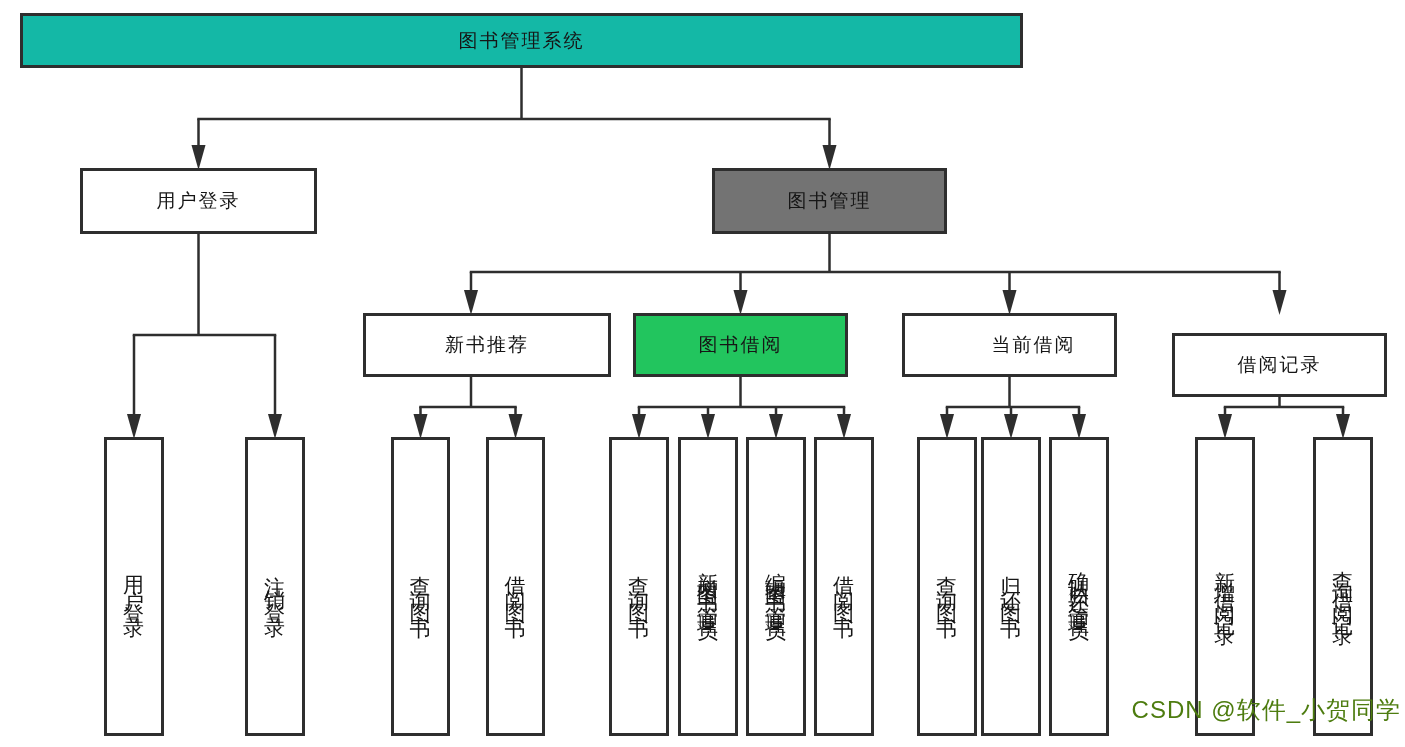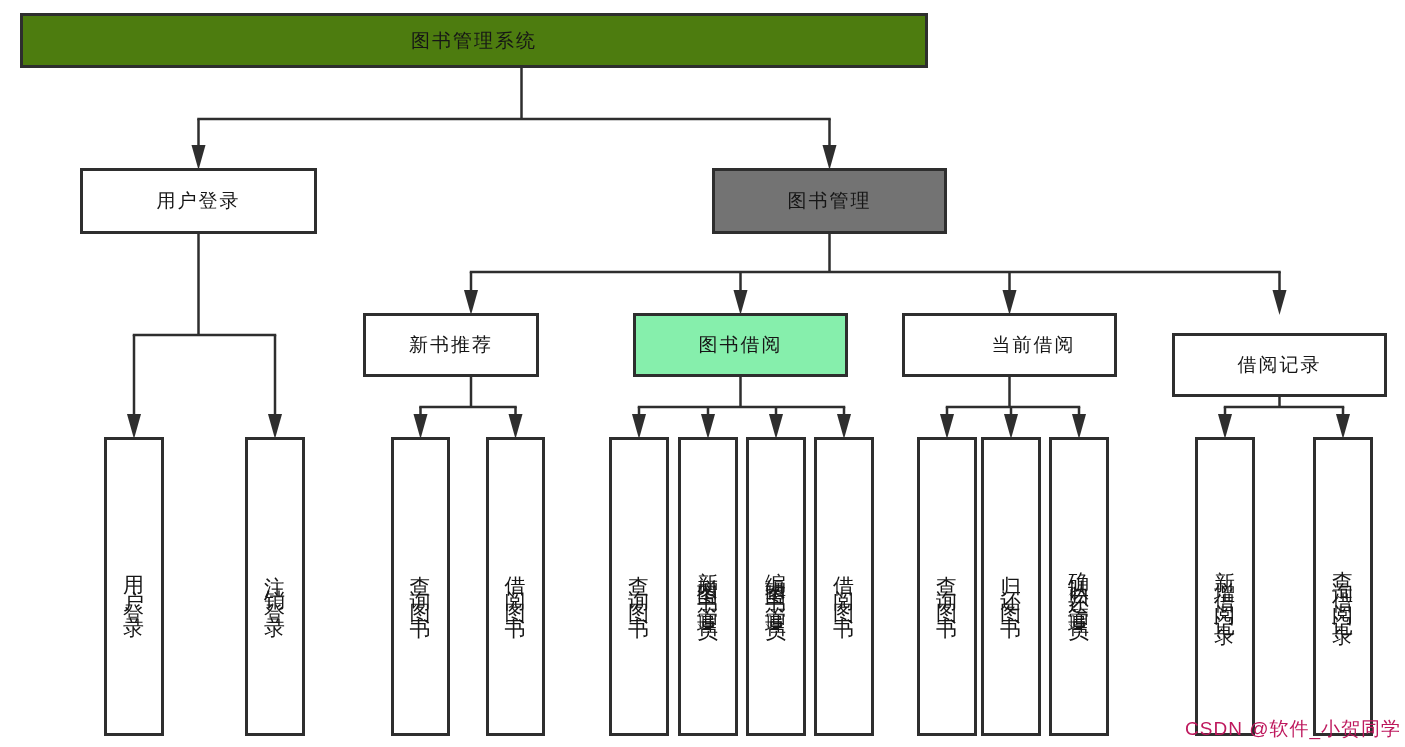--- a/index.html
+++ b/index.html
@@ -19,22 +19,22 @@
     font-size:19px; letter-spacing:2px; white-space:nowrap;
   }
   .node.v .node-label {
     writing-mode:vertical-rl; font-size:21px; line-height:1;
     white-space:nowrap;
   }
   .node.v .node-label.ls-wide   { letter-spacing:14px; }
   .node.v .node-label.ls-mid    { letter-spacing:11px; }
   .node.v .node-label.ls-narrow { letter-spacing:7px; }
   .watermark {
-    position:absolute; right:4px; bottom:5px;
-    font-size:19px; color:#be185d; letter-spacing:1px;
+    position:absolute; right:4px; bottom:21px;
+    font-size:24px; color:#4d7c0f; letter-spacing:1px;
     z-index:5; white-space:nowrap;
   }
 </style>
 </head>
 <body>
 
 <div class="canvas">
   <svg id="connectors" width="1405" height="747" viewBox="0 0 1405 747">
       <line x1="521.5" y1="66" x2="521.5" y2="119" stroke="#2e2e2e" stroke-width="2.5"></line>
       <line x1="197.25" y1="119" x2="830.75" y2="119" stroke="#2e2e2e" stroke-width="2.5"></line>
@@ -83,33 +83,33 @@
       <line x1="1079" y1="407" x2="1079" y2="423" stroke="#2e2e2e" stroke-width="2.5"></line>
       <polygon points="1072,414 1086,414 1079,439" fill="#2e2e2e"></polygon>
       <line x1="1279.5" y1="375" x2="1279.5" y2="407" stroke="#2e2e2e" stroke-width="2.5"></line>
       <line x1="1223.75" y1="407" x2="1344.25" y2="407" stroke="#2e2e2e" stroke-width="2.5"></line>
       <line x1="1225" y1="407" x2="1225" y2="423" stroke="#2e2e2e" stroke-width="2.5"></line>
       <polygon points="1218,414 1232,414 1225,439" fill="#2e2e2e"></polygon>
       <line x1="1343" y1="407" x2="1343" y2="423" stroke="#2e2e2e" stroke-width="2.5"></line>
       <polygon points="1336,414 1350,414 1343,439" fill="#2e2e2e"></polygon>
     </svg>
   <div id="nodes">
-      <div class="node h" style="left: 20px; top: 13px; width: 908px; height: 55px; border-color: rgb(46, 46, 46); background: #4d7c0f; color: rgb(22, 22, 22);">
+      <div class="node h" style="left: 20px; top: 13px; width: 1003px; height: 55px; border-color: rgb(46, 46, 46); background: #14b8a6; color: rgb(22, 22, 22);">
         <span class="node-label">图书管理系统</span>
       </div>
       <div class="node h" style="left: 80px; top: 168px; width: 237px; height: 66px; border-color: rgb(46, 46, 46); background: rgb(255, 255, 255); color: rgb(22, 22, 22);">
         <span class="node-label">用户登录</span>
       </div>
       <div class="node h" style="left: 712px; top: 168px; width: 235px; height: 66px; border-color: rgb(46, 46, 46); background: #737373; color: rgb(22, 22, 22);">
         <span class="node-label">图书管理</span>
       </div>
-      <div class="node h" style="left: 363px; top: 313px; width: 176px; height: 64px; border-color: rgb(46, 46, 46); background: rgb(255, 255, 255); color: rgb(22, 22, 22);">
+      <div class="node h" style="left: 363px; top: 313px; width: 248px; height: 64px; border-color: rgb(46, 46, 46); background: rgb(255, 255, 255); color: rgb(22, 22, 22);">
         <span class="node-label">新书推荐</span>
       </div>
-      <div class="node h" style="left: 633px; top: 313px; width: 215px; height: 64px; border-color: rgb(46, 46, 46); background: #86efac; color: rgb(22, 22, 22);">
+      <div class="node h" style="left: 633px; top: 313px; width: 215px; height: 64px; border-color: rgb(46, 46, 46); background: #22c55e; color: rgb(22, 22, 22);">
         <span class="node-label">图书借阅</span>
       </div>
       <div class="node h" style="left: 902px; top: 313px; width: 215px; height: 64px; border-color: rgb(46, 46, 46); background: rgb(255, 255, 255); color: rgb(22, 22, 22); padding-left: 48px;">
         <span class="node-label">当前借阅</span>
       </div>
       <div class="node h" style="left: 1172px; top: 313px; width: 215px; height: 64px; border-color: rgb(46, 46, 46); background: rgb(255, 255, 255); color: rgb(22, 22, 22); margin-top: 20px;">
         <span class="node-label">借阅记录</span>
       </div>
       <div class="node v" style="left: 104px; top: 437px; width: 60px; height: 299px; border-color: rgb(46, 46, 46); background: rgb(255, 255, 255); color: rgb(22, 22, 22);">
         <span class="node-label ls-wide">用户登录</span>

